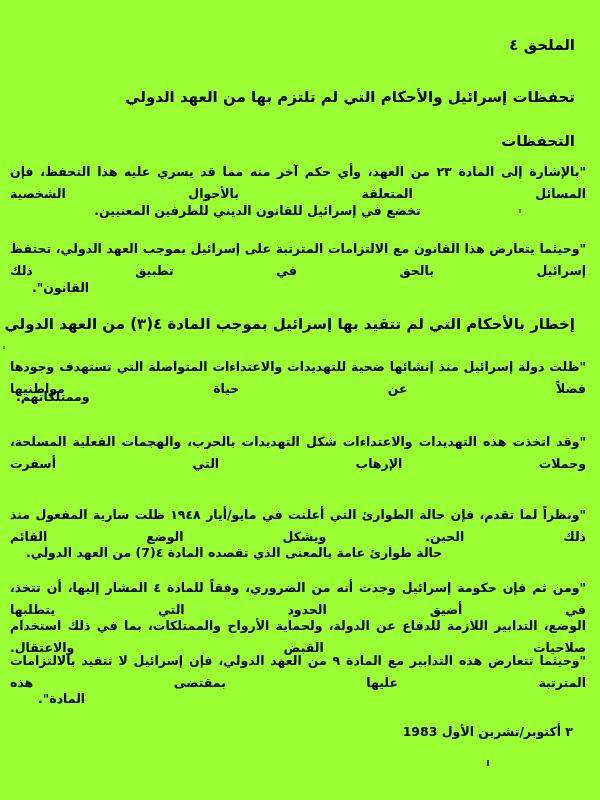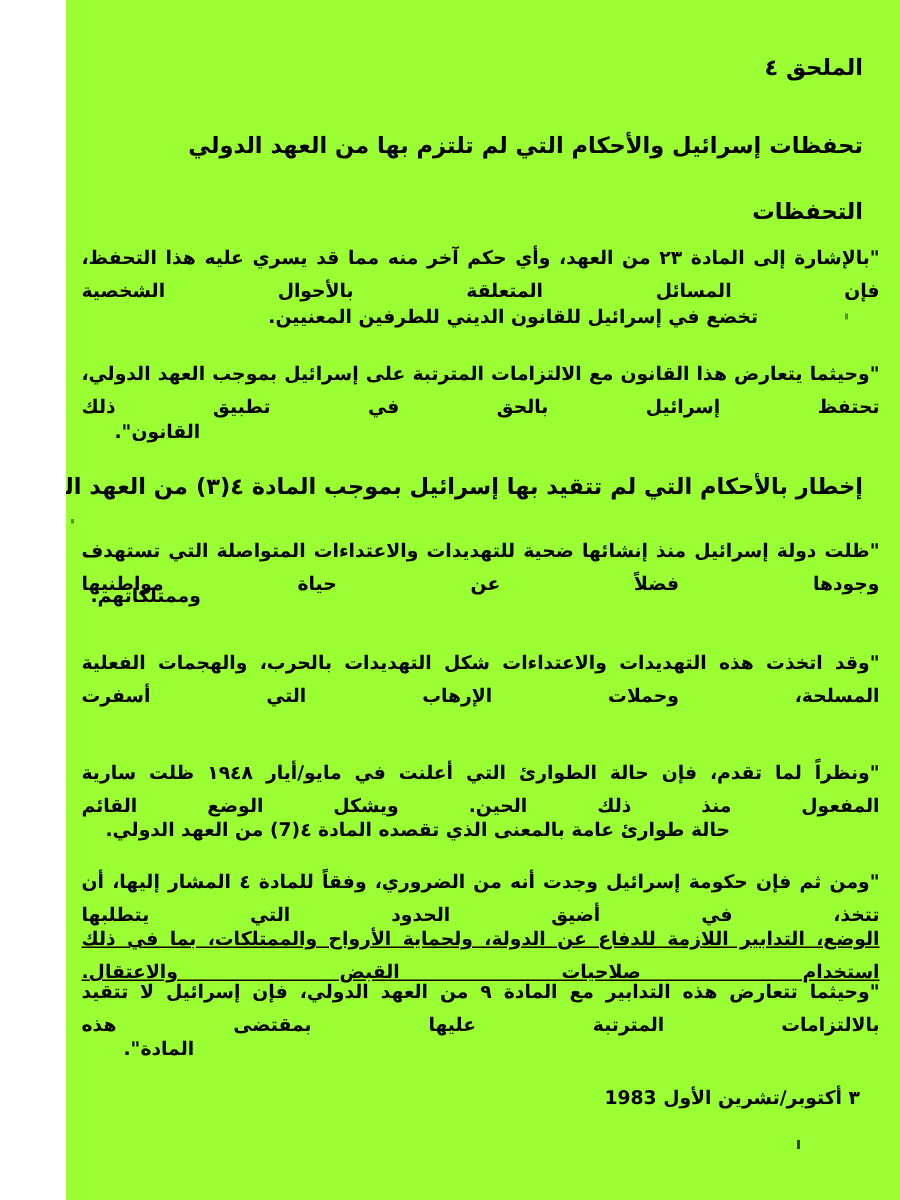--- a/index.html
+++ b/index.html
@@ -1,18 +1,18 @@
 <!DOCTYPE html>
 <html lang="ar" dir="rtl"><head>
 <meta charset="utf-8">
 <style>
   html,body{margin:0;padding:0;background:#ffffff;}
   .page{
     position:relative;
-    width:556px;height:800px;
+    width:600px;height:800px;
     background:#9aff33;
     overflow:hidden;
     direction:rtl;
     color:#000;
     font-family:"DejaVu Sans", sans-serif;
     font-weight:bold;
   }
   .line{
     position:absolute;
     left:10px;right:14px;
@@ -23,32 +23,32 @@
   }
   .h{font-size:15px;line-height:24px;white-space:nowrap;}
   .full{text-align:justify;text-align-last:justify;}
   .left{text-align:left;white-space:nowrap;}
   .rt{white-space:nowrap;}
   
   .l-annex{top:33px;right:25px;}
   .l-main{top:85px;right:25px;}
   .l-resv{top:129px;right:25px;}
   .l-p0a{top:161px;}
-  .l-p0b{top:200px;right:95px;}
+  .l-p0b{top:200px;right:95px;text-align:center;}
   .l-p1a{top:238px;}
   .l-p1b{top:277px;left:32px;right:auto;}
   .l-notif{top:312px;right:25px;text-align:center;}
   .l-p2a{top:356px;}
   .l-p2b{top:386px;left:16px;right:auto;}
   .l-p3a{top:431px;}
   .l-p3b{top:469px;left:17px;right:auto;}
   .l-p4a{top:504px;}
   .l-p4b{top:542px;left:26px;right:auto;}
   .l-p5a{top:577px;}
-  .l-p5b{top:615px;text-decoration:underline;}
+  .l-p5b{top:615px;}
   .l-p6a{top:650px;}
   .l-p6b{top:688px;left:38px;right:auto;}
   .l-date{top:721px;right:27px;}
   .artifact{position:absolute;background:#222;opacity:.85;}
   .a1{left:487px;top:760px;width:2px;height:6px;}
   .a2{left:519px;top:209px;width:2px;height:4px;opacity:.5;}
   .a3{left:3px;top:346px;width:2px;height:3px;opacity:.5;}
 </style>
 </head>
 <body>

